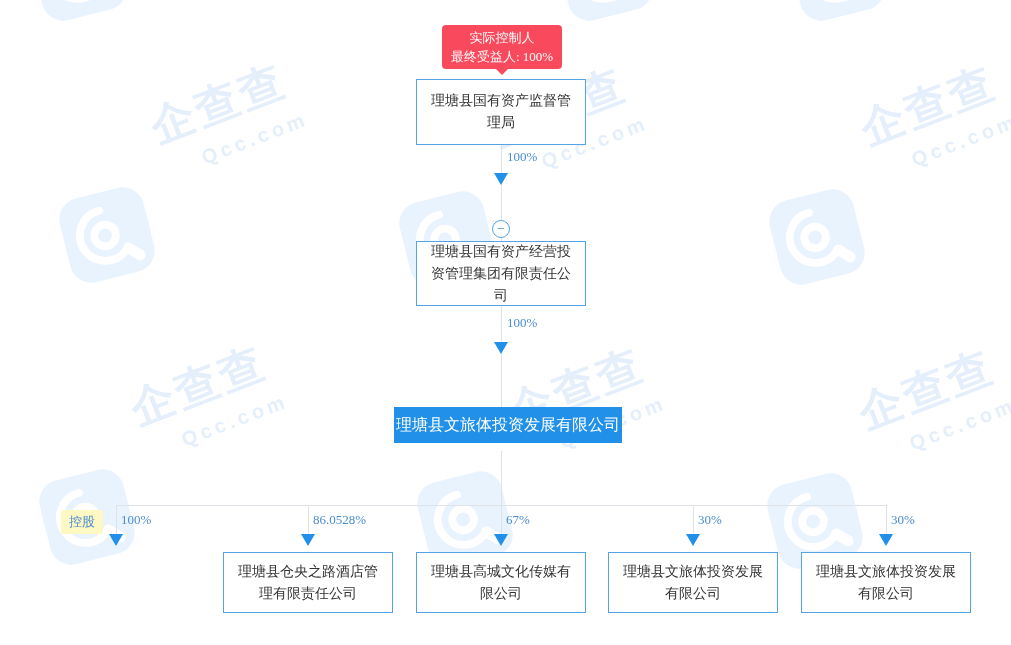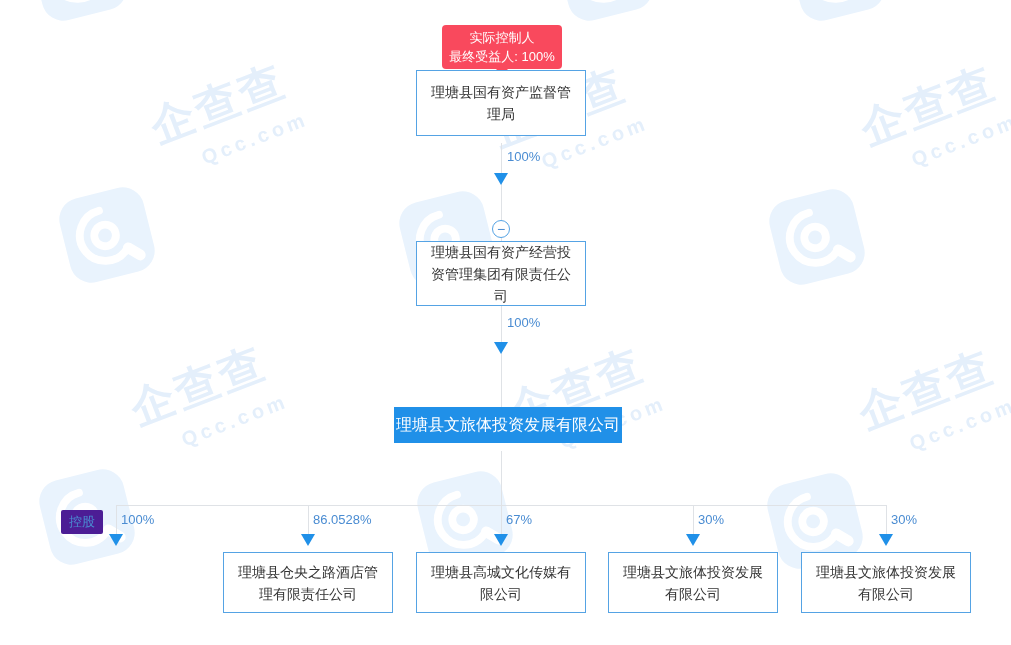--- a/index.html
+++ b/index.html
@@ -9,43 +9,43 @@
   }
   
   .wm-layer{position:absolute;inset:0;z-index:0;pointer-events:none;}
   .wm-tile{position:absolute;width:260px;height:210px;}
   .wm-logo{position:absolute;left:0;top:92px;width:98px;height:98px;}
   .wm-logo-only{position:absolute;width:98px;height:98px;}
   .wm-text{position:absolute;left:84px;top:8px;transform:rotate(-21deg);transform-origin:left top;}
   .wm-brand{font-size:44px;font-weight:bold;letter-spacing:3px;color:#e4effb;white-space:nowrap;}
   .wm-domain{font-size:20px;font-weight:bold;letter-spacing:4px;color:#e4effb;margin-top:4px;margin-left:36px;white-space:nowrap;}
   
-  .content{position:absolute;inset:0;z-index:1;}
+  .content{position:absolute;inset:0;z-index:1;font-family:Liberation Serif, serif;}
   .node{
     position:absolute;background:#fff;border:1px solid #55a3e4;color:#333;
     font-size:14px;line-height:22px;text-align:center;box-sizing:border-box;
     display:flex;align-items:center;justify-content:center;padding:4px 8px;cursor:pointer;
   }
-  .node-root{left:416px;top:70px;width:170px;height:66px;}
+  .node-root{left:416px;top:79px;width:170px;height:66px;}
   .node-l2{left:416px;top:241px;width:170px;height:65px;}
   .node-focus{
     left:387px;top:407px;width:228px;height:36px;background:#2090e8;border:none;
     color:#fff;font-size:16px;white-space:nowrap;margin-left:7px;
   }
   .node-child{top:552px;width:170px;height:61px;}
   .vline{position:absolute;width:1px;background:#dfe2e6;}
   .hline{position:absolute;height:1px;background:#dfe2e6;}
   .arrow-down{
     position:absolute;width:0;height:0;
     border-left:7px solid transparent;border-right:7px solid transparent;
     border-top:12px solid #2090e8;
   }
   .pct{position:absolute;color:#4a8cd2;font-size:13px;white-space:nowrap;}
   .holding-badge{
-    position:absolute;left:61px;top:510px;background:#4c1d95;color:#4a8cd2;
+    position:absolute;left:61px;top:510px;background:#fef9c3;color:#4a8cd2;
     font-size:13px;padding:3px 8px;border-radius:2px;
   }
   .red-badge{
     position:absolute;left:442px;top:25px;width:120px;background:#f9495d;color:#fff;
     border-radius:4px;text-align:center;font-size:13px;line-height:19px;padding:3px 0;
   }
   .badge-pointer{
     position:absolute;left:495px;top:68px;width:0;height:0;
     border-left:7px solid transparent;border-right:7px solid transparent;
     border-top:7px solid #f9495d;

